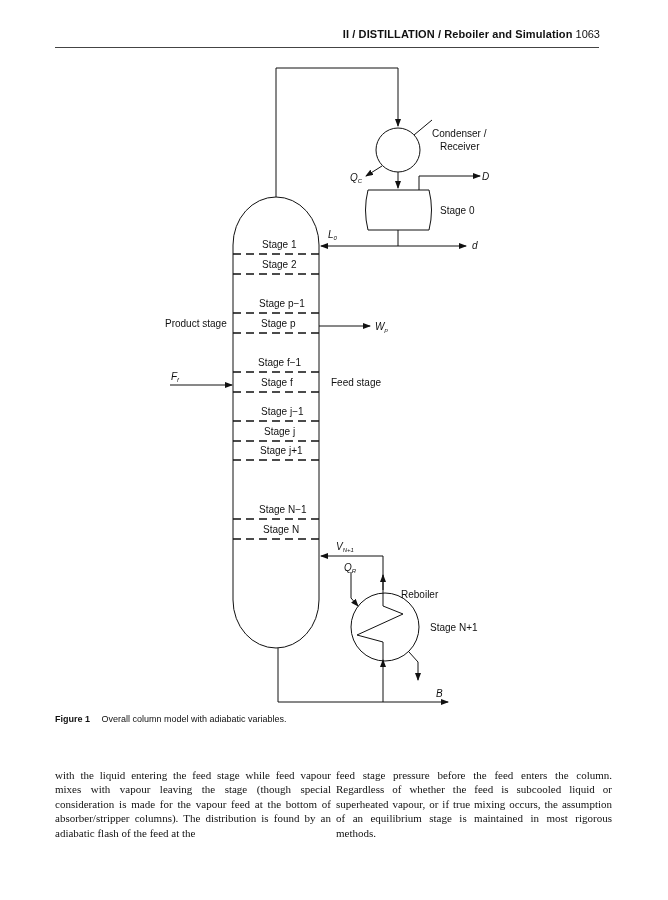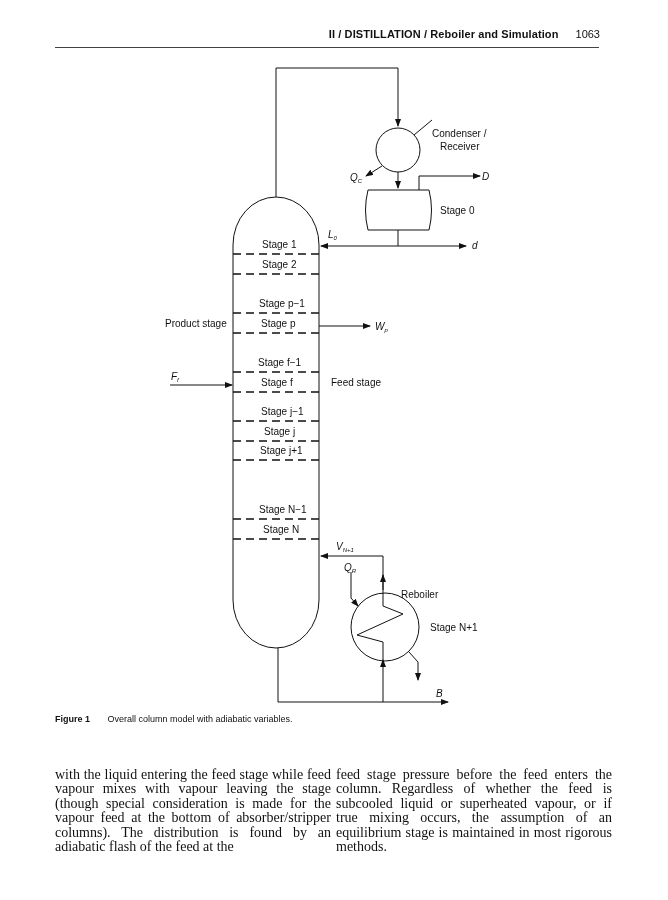--- a/index.html
+++ b/index.html
@@ -1,29 +1,29 @@
 <!DOCTYPE html>
 <html><head>
 <meta charset="utf-8">
 <style>
   html,body{margin:0;padding:0;background:#fff;}
   body{width:668px;height:900px;position:relative;overflow:hidden;}
   .header{position:absolute;left:0;top:28px;width:600px;text-align:right;
     font-family:"Liberation Sans",sans-serif;font-size:11px;color:#111;}
   .header .title{font-weight:bold;letter-spacing:0.1px;}
-  .header .page{margin-left:14px;}
+  .header .page{}
   .rule{position:absolute;left:55px;top:47px;width:544px;height:1px;background:#444;}
   svg.diagram{position:absolute;left:0;top:0;}
   .lbl{font-family:"Liberation Sans",sans-serif;font-size:10px;fill:#111;}
   .ital{font-family:"Liberation Sans",sans-serif;font-size:10px;font-style:italic;fill:#111;}
   .sub{font-size:6px;}
   .caption{position:absolute;left:55px;top:714px;font-family:"Liberation Sans",sans-serif;font-size:9px;color:#111;}
-  .caption .fig{font-weight:bold;margin-right:15px;}
+  .caption .fig{font-weight:bold;margin-right:9px;}
   .col{position:absolute;top:768px;width:276px;font-family:"Liberation Serif",serif;
-    font-size:14px;line-height:14.4px;color:#111;text-align:justify;}
+    font-size:11px;line-height:14.4px;color:#111;text-align:justify;}
   .col.left{left:55px;}
   .col.right{left:336px;}
 </style>
 </head>
 <body>
 
 <div class="header">
   <span class="title">II / DISTILLATION / Reboiler and Simulation</span>
   <span class="page">1063</span>
 </div>

